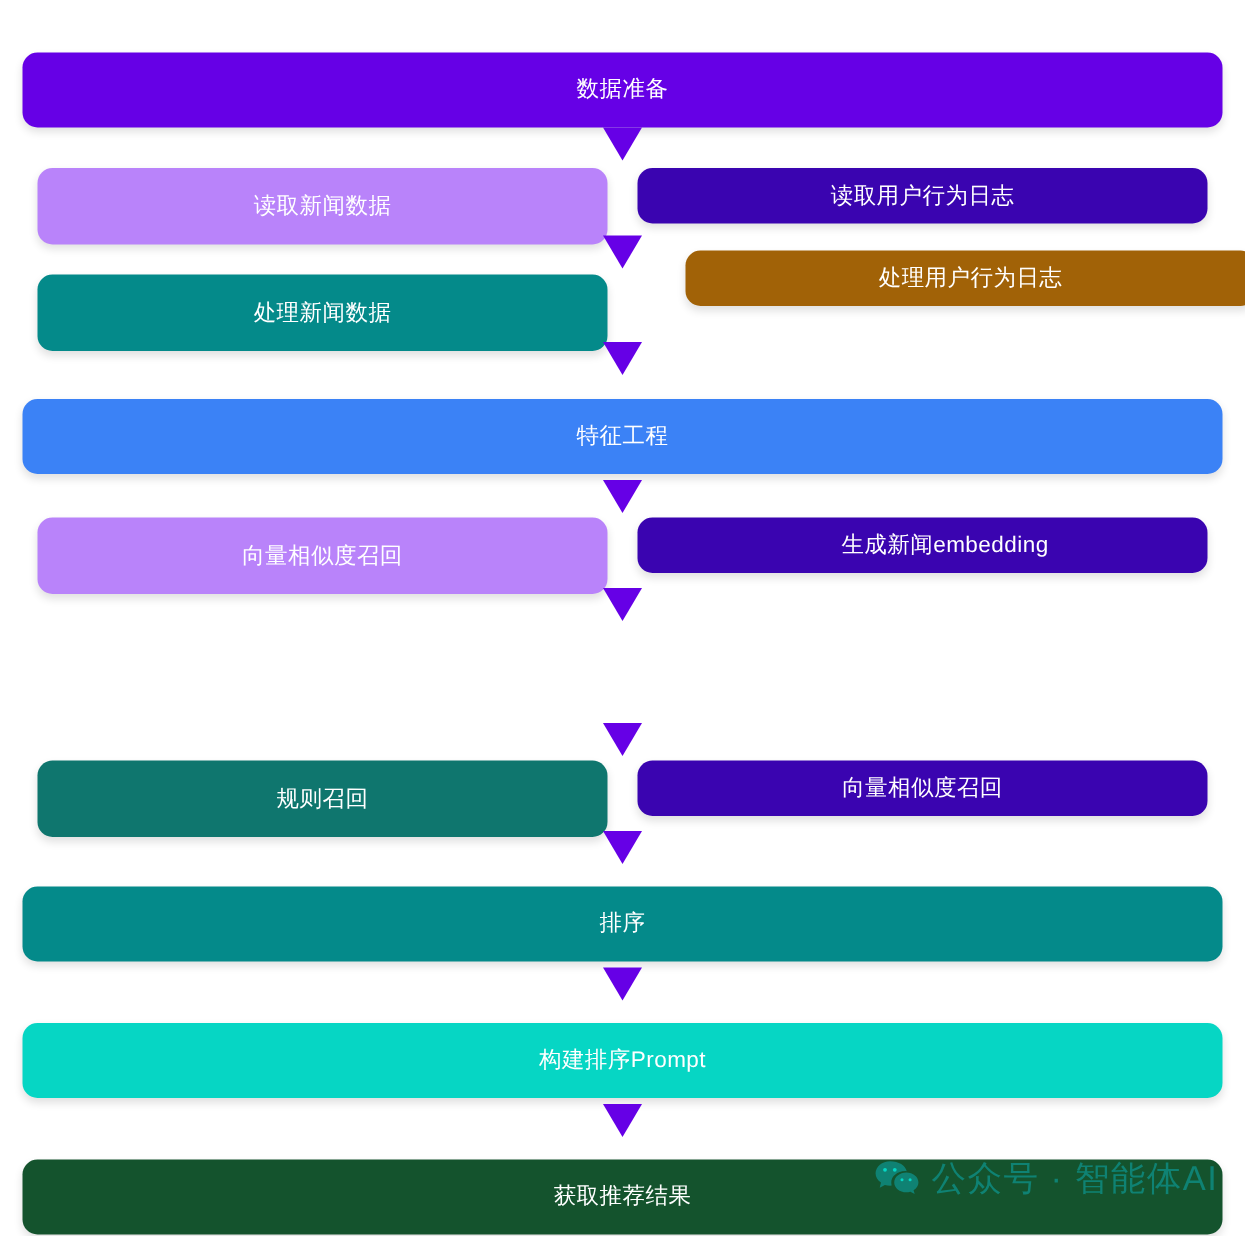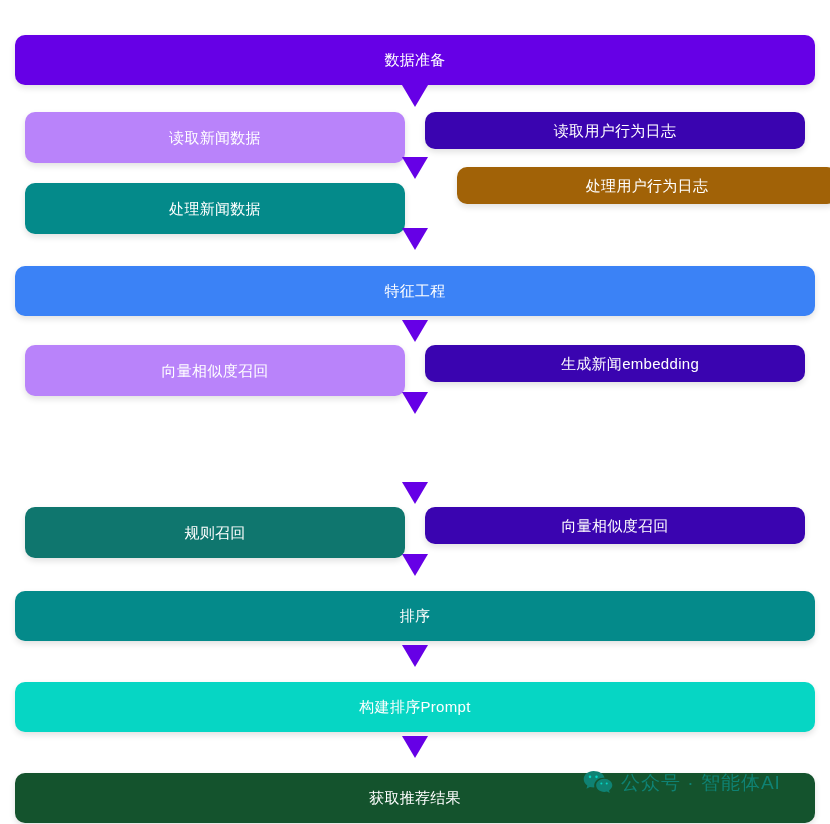--- a/index.html
+++ b/index.html
@@ -78,21 +78,21 @@
 
   
   #watermark {
     position: absolute;
     left: 583px;
     top: 770px;
     display: flex;
     align-items: center;
     gap: 8px;
     color: #0f8273;
-    font-size: 19px;
+    font-size: 23px;
     letter-spacing: 1px;
     user-select: none;
   }
   #watermark .wechat-glyph {
     display: block;
     width: 30px;
     height: 26px;
   }
   #watermark .wm-text {
     white-space: nowrap;

